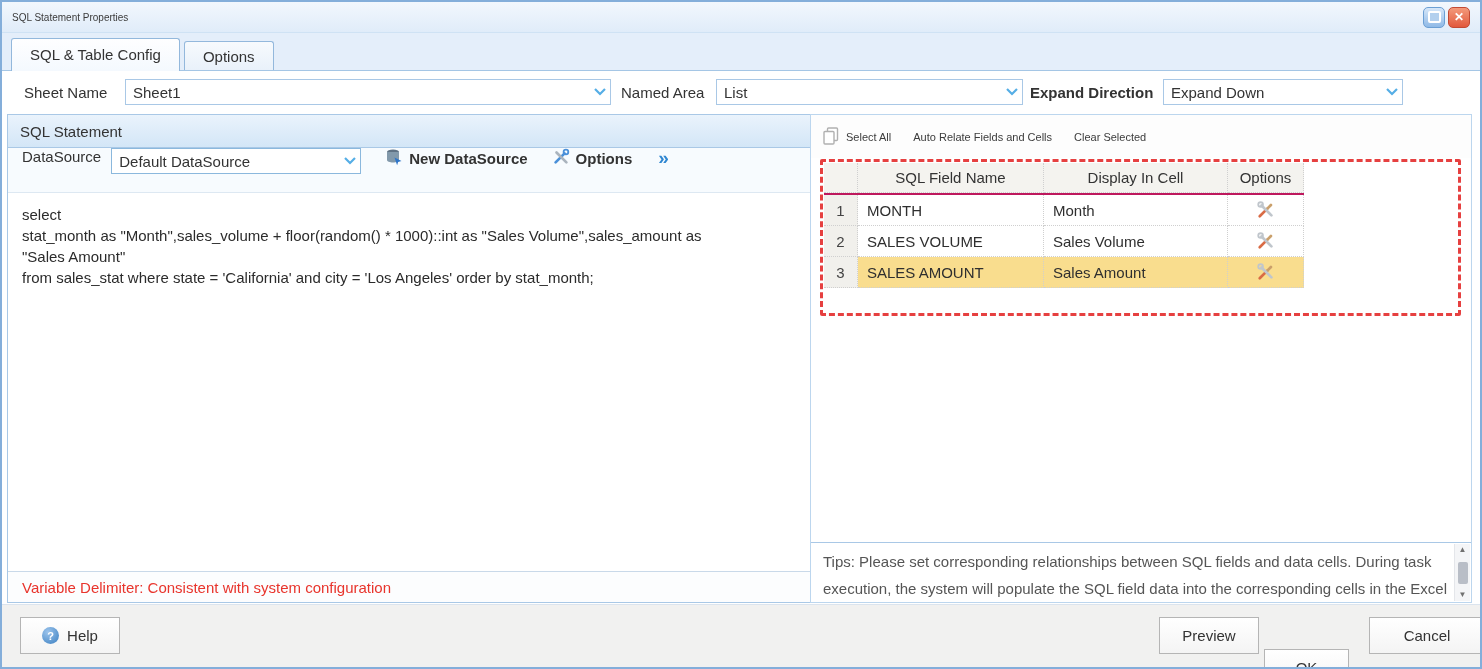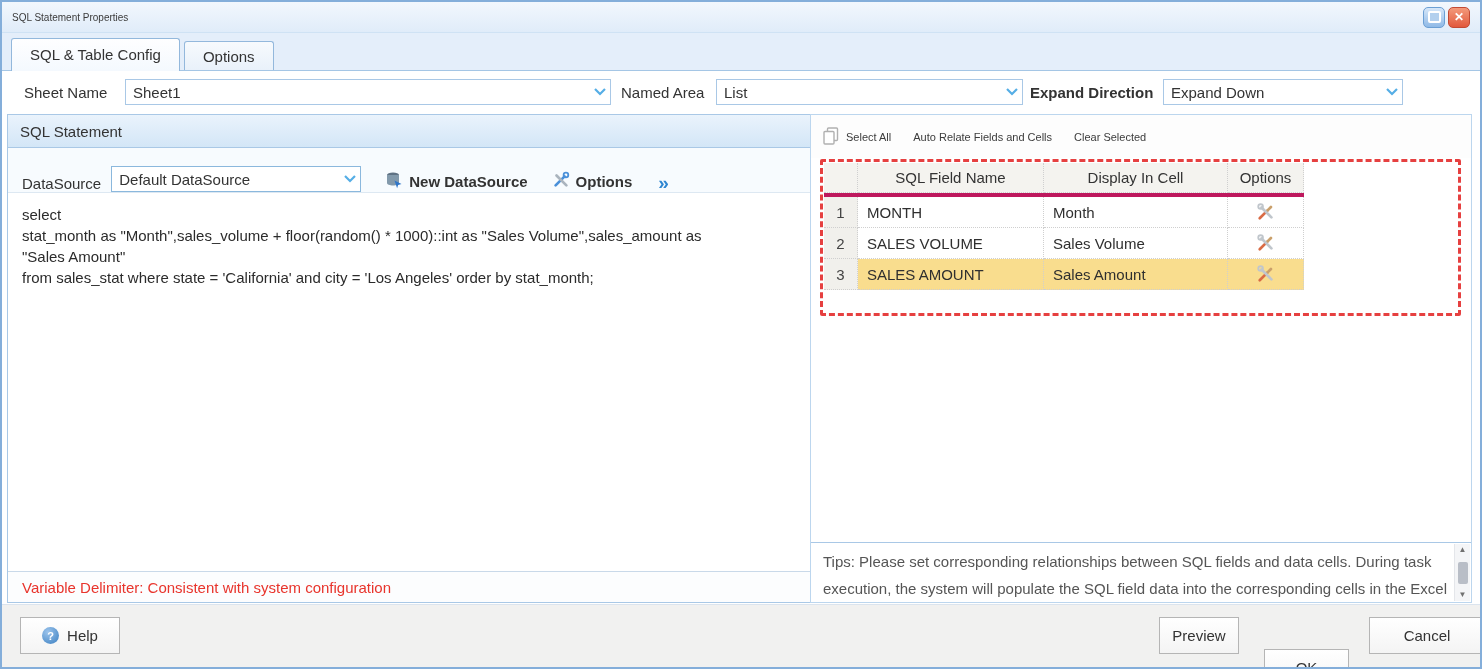--- a/index.html
+++ b/index.html
@@ -27,34 +27,34 @@
   .ddval{flex:1;padding-left:7px;font-size:15px;color:#333;white-space:nowrap;overflow:hidden;}
   .ddarrow{width:20px;display:flex;align-items:center;justify-content:center;}
 
   
   .panel{position:absolute;top:112px;bottom:64px;box-sizing:border-box;background:#fff;}
   .panel.left{left:5px;width:920px;border:1px solid #a9c8e6;}
   .panel.right{left:808px;right:8px;border:1px solid #bcd6ee;}
 
   .sqlheader{height:33px;background:linear-gradient(#eaf3fc,#d3e6f7);border-bottom:1px solid #a9c8e6;display:flex;align-items:center;padding:0 12px;box-sizing:border-box;font-size:15px;color:#333;}
   .collapse{margin-left:auto;color:#2e86d1;font-size:19px;font-weight:bold;cursor:pointer;line-height:1;}
-  .dsrow{height:45px;background:#f7fbfe;border-bottom:1px solid #dde8f2;display:flex;align-items:flex-end;padding-left:14px;box-sizing:border-box;}
+  .dsrow{height:45px;background:#f7fbfe;border-bottom:1px solid #dde8f2;display:flex;align-items:flex-start;padding-left:14px;box-sizing:border-box;}
   .dslabel{font-size:15px;color:#333;margin-right:10px;}
   .dsdrop{position:relative;width:250px;height:26px;box-sizing:border-box;border:1px solid #8bb8dd;background:#fff;display:flex;align-items:center;cursor:pointer;}
   .toolbtn{display:flex;align-items:center;gap:6px;font-size:15px;color:#333;margin-left:24px;cursor:pointer;font-weight:bold;}
   .morebtn{margin-left:26px;color:#2e86d1;font-size:19px;font-weight:bold;cursor:pointer;line-height:1;}
   .sqltext{position:absolute;left:0;right:0;top:79px;bottom:31px;padding:10px 14px;font-size:15px;line-height:21px;color:#2b2b2b;white-space:pre-wrap;overflow:hidden;box-sizing:border-box;}
   .vdrow{position:absolute;left:0;right:0;bottom:0;height:31px;border-top:1px solid #c9d9e9;background:#fcfdfe;display:flex;align-items:center;padding-left:14px;box-sizing:border-box;font-size:15px;color:#e8342c;}
 
   
   .maptoolbar{height:43px;display:flex;align-items:center;padding-left:12px;box-sizing:border-box;background:#fdfdfd;}
   .mtool{display:flex;align-items:center;gap:7px;font-size:11px;color:#3c3c3c;cursor:pointer;margin-right:22px;}
   .dashedbox{position:absolute;left:9px;top:44px;width:641px;height:157px;box-sizing:border-box;border:3px dashed #e64040;border-radius:2px;background:#fff;}
   .maptable{position:absolute;left:1px;top:1px;width:480px;font-size:15px;color:#2f2f2f;}
-  .thead{display:flex;background:#f4f3ef;border-bottom:4px solid #be185d;}
+  .thead{display:flex;background:#f4f3ef;border-bottom:2px solid #be185d;}
   .thead .cell{color:#333;}
   .trow{display:flex;background:#fff;}
   .cell{box-sizing:border-box;display:flex;align-items:center;border-right:1px dotted #cfcfcf;border-bottom:1px dotted #cfcfcf;height:31px;overflow:hidden;}
   .thead .cell{height:30px;justify-content:center;}
   .c-num{width:34px;justify-content:center;background:#f1f0ec;color:#444;}
   .thead .c-num{background:#f4f3ef;}
   .c-field{width:186px;padding-left:9px;}
   .c-cell{width:184px;padding-left:9px;}
   .c-opt{width:76px;justify-content:center;cursor:pointer;}
   .trow.selected .c-field,.trow.selected .c-cell,.trow.selected .c-opt{background:#f9dd8e;}
@@ -64,21 +64,21 @@
   .tipstext{position:absolute;left:0;top:0;right:20px;padding:5px 0 0 12px;font-size:15px;line-height:27px;color:#555;}
   .tscroll{position:absolute;right:1px;top:1px;bottom:1px;width:16px;background:#f4f5f7;border-left:1px solid #e4e6ea;display:flex;flex-direction:column;align-items:center;justify-content:space-between;padding:2px 0;box-sizing:border-box;}
   .sarrow{font-size:8px;color:#707070;line-height:1;cursor:pointer;}
   .sthumb{width:10px;height:22px;background:#b9bec7;border-radius:2px;cursor:pointer;}
 
   
   .footer{position:absolute;left:0;right:0;bottom:0;height:62px;background:#f1f1f0;border-top:1px solid #dbe4ee;}
   .fbtn{position:absolute;top:12px;height:37px;box-sizing:border-box;border:1px solid #b5b5b5;background:linear-gradient(#ffffff,#f4f4f4);font-size:15px;color:#333;display:flex;align-items:center;justify-content:center;cursor:pointer;}
   .helpbtn{left:18px;width:100px;gap:8px;}
   .helpicon{width:17px;height:17px;border-radius:50%;background:radial-gradient(circle at 35% 30%,#9cc4ec,#3a7fc1);color:#fff;font-size:11px;font-weight:bold;display:flex;align-items:center;justify-content:center;}
-  .previewbtn{left:1157px;width:80px;}
+  .previewbtn{left:1157px;width:100px;}
   .okbtn{left:1262px;width:85px;margin-top:32px;}
   .cancelbtn{left:1367px;width:116px;text-align:right;}
 </style>
 </head>
 <body>
 
 <div class="dialog">
 
   <div class="titlebar">
     <span class="title">SQL Statement Properties</span>

